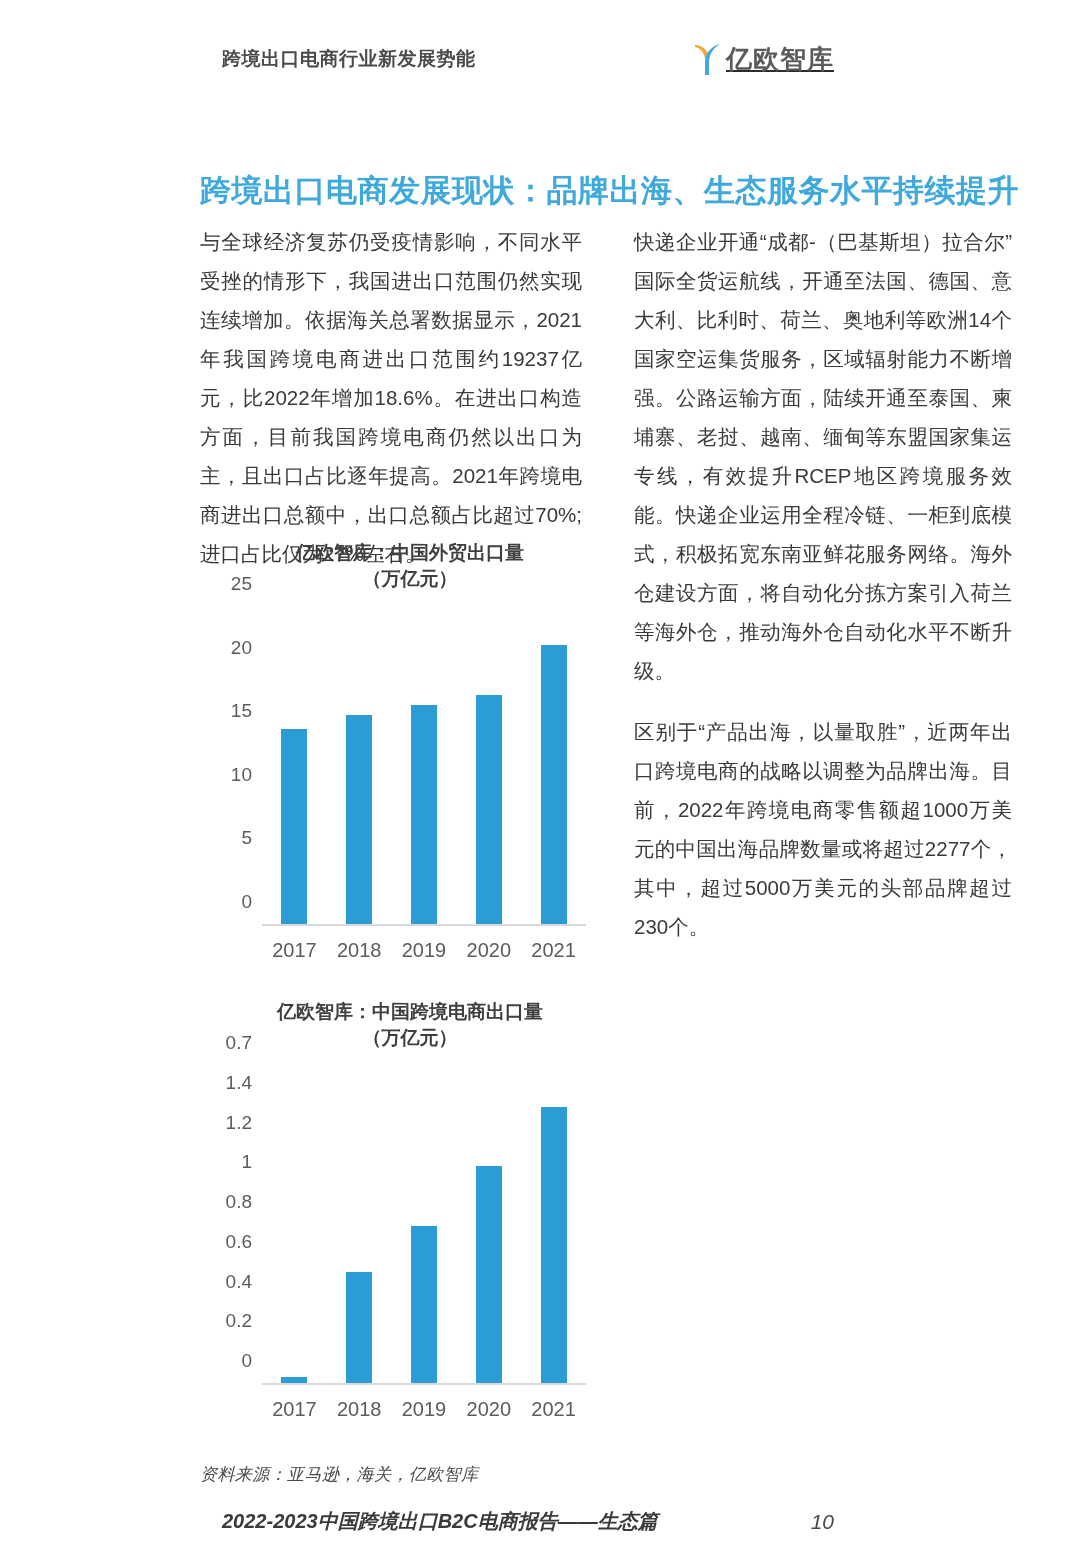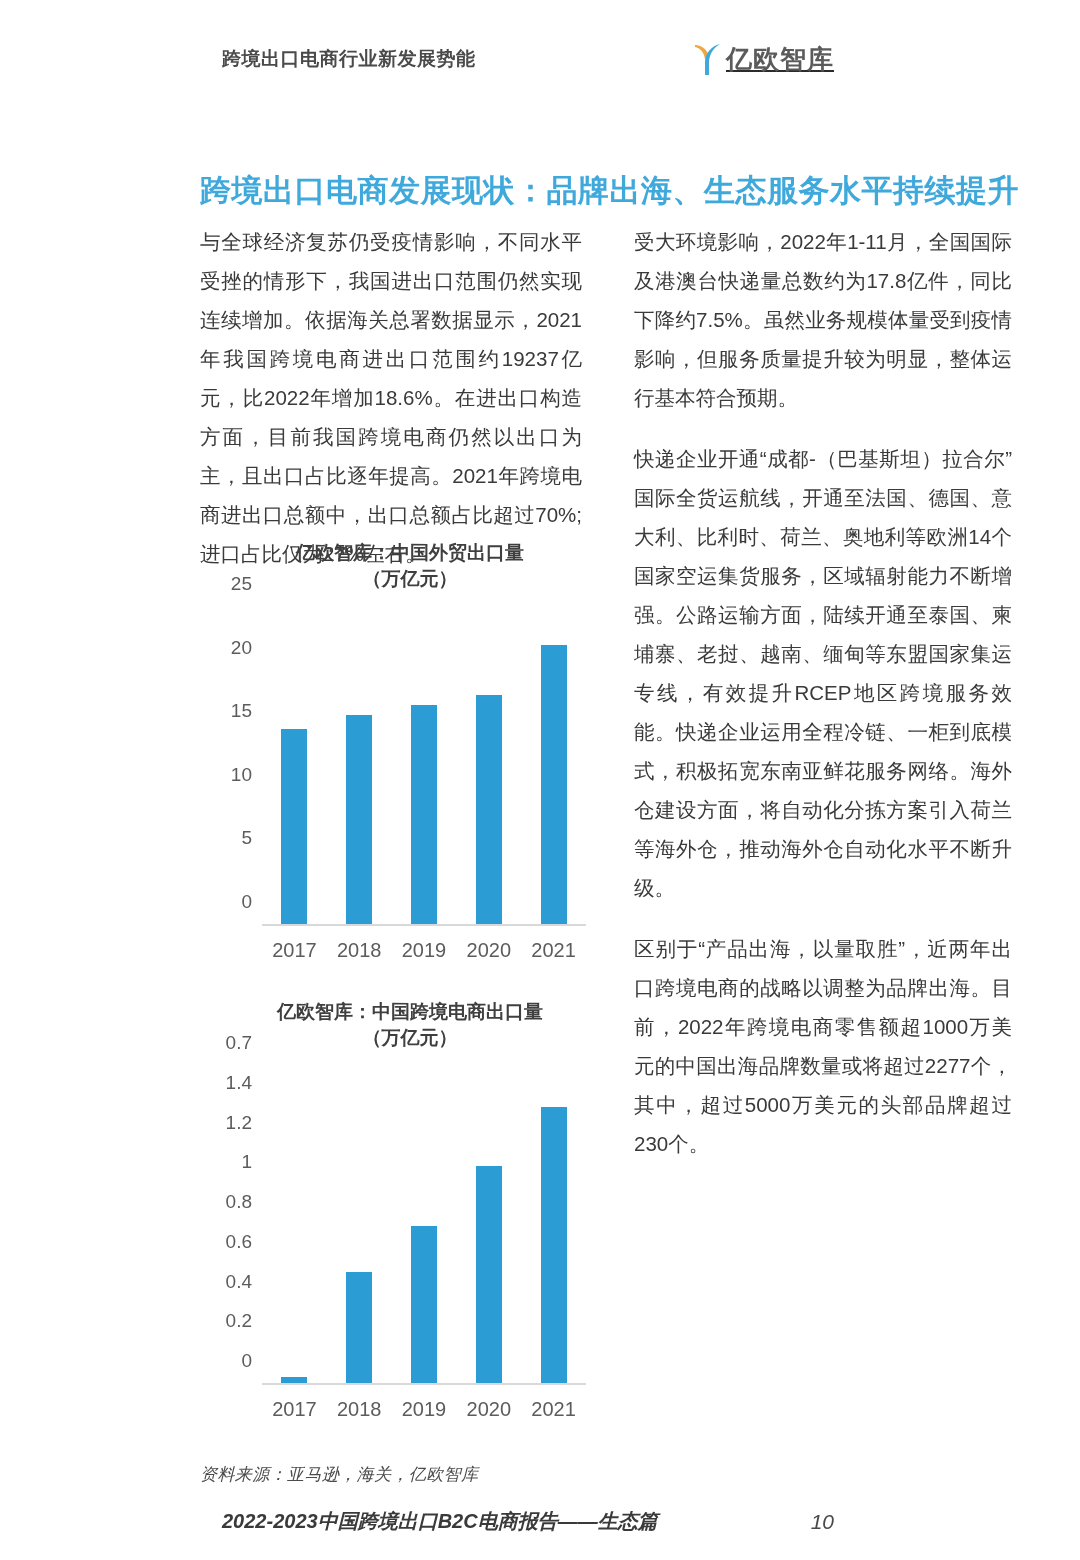--- a/index.html
+++ b/index.html
@@ -304,21 +304,20 @@
           <div class="xlabel">2017</div>
           <div class="xlabel">2018</div>
           <div class="xlabel">2019</div>
           <div class="xlabel">2020</div>
           <div class="xlabel">2021</div>
         </div>
     </div>
   </div>
 
   <div class="col col-right">
-    <p>受大环境影响，2022年1-11月，全国国际及港澳台快递量总数约为17.8亿件，同比下降约7.5%。虽然业务规模体量受到疫情影响，但服务质量提升较为明显，整体运行基本符合预期。</p>
     <p>快递企业开通“成都-（巴基斯坦）拉合尔”国际全货运航线，开通至法国、德国、意大利、比利时、荷兰、奥地利等欧洲14个国家空运集货服务，区域辐射能力不断增强。公路运输方面，陆续开通至泰国、柬埔寨、老挝、越南、缅甸等东盟国家集运专线，有效提升RCEP地区跨境服务效能。快递企业运用全程冷链、一柜到底模式，积极拓宽东南亚鲜花服务网络。海外仓建设方面，将自动化分拣方案引入荷兰等海外仓，推动海外仓自动化水平不断升级。</p>
     <p>区别于“产品出海，以量取胜”，近两年出口跨境电商的战略以调整为品牌出海。目前，2022年跨境电商零售额超1000万美元的中国出海品牌数量或将超过2277个，其中，超过5000万美元的头部品牌超过230个。</p>
   </div>
 
   <div class="source">资料来源：亚马逊，海关，亿欧智库</div>
   <div class="footer-bar">
     <div class="footer-title">2022-2023中国跨境出口B2C电商报告——生态篇</div>
     <div class="page-number">10</div>
   </div>
 

